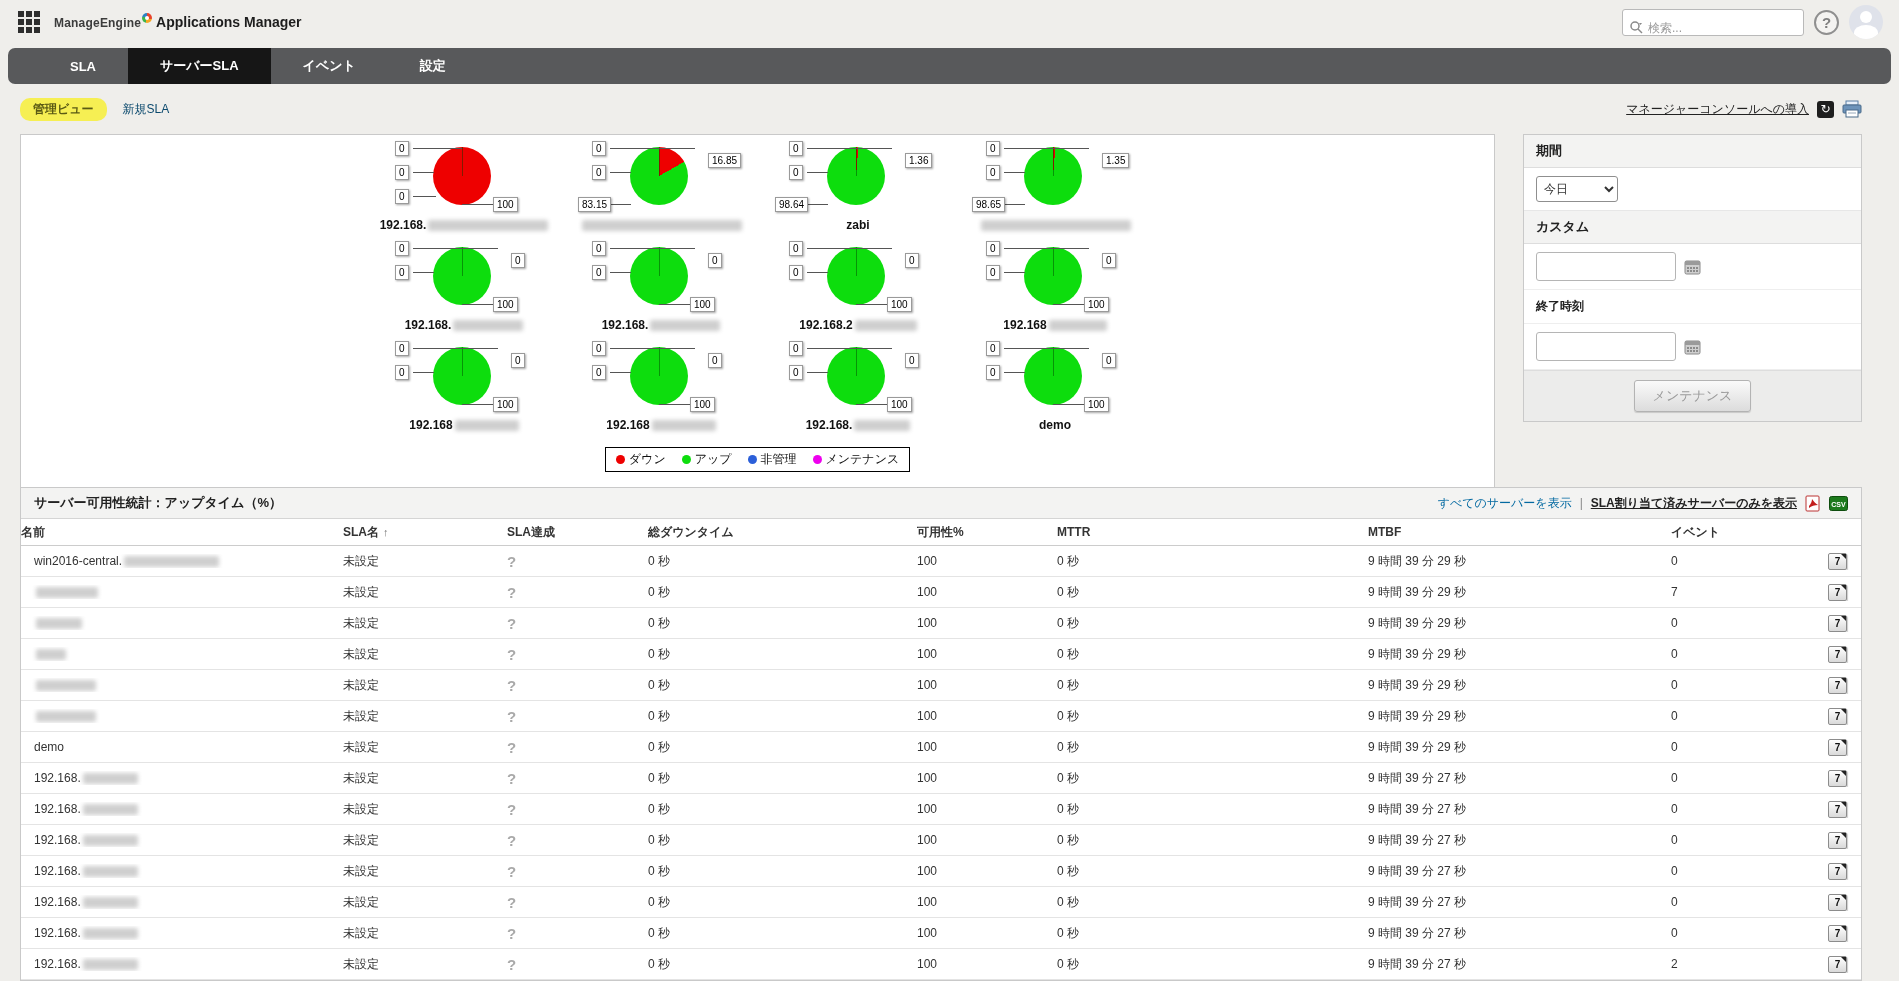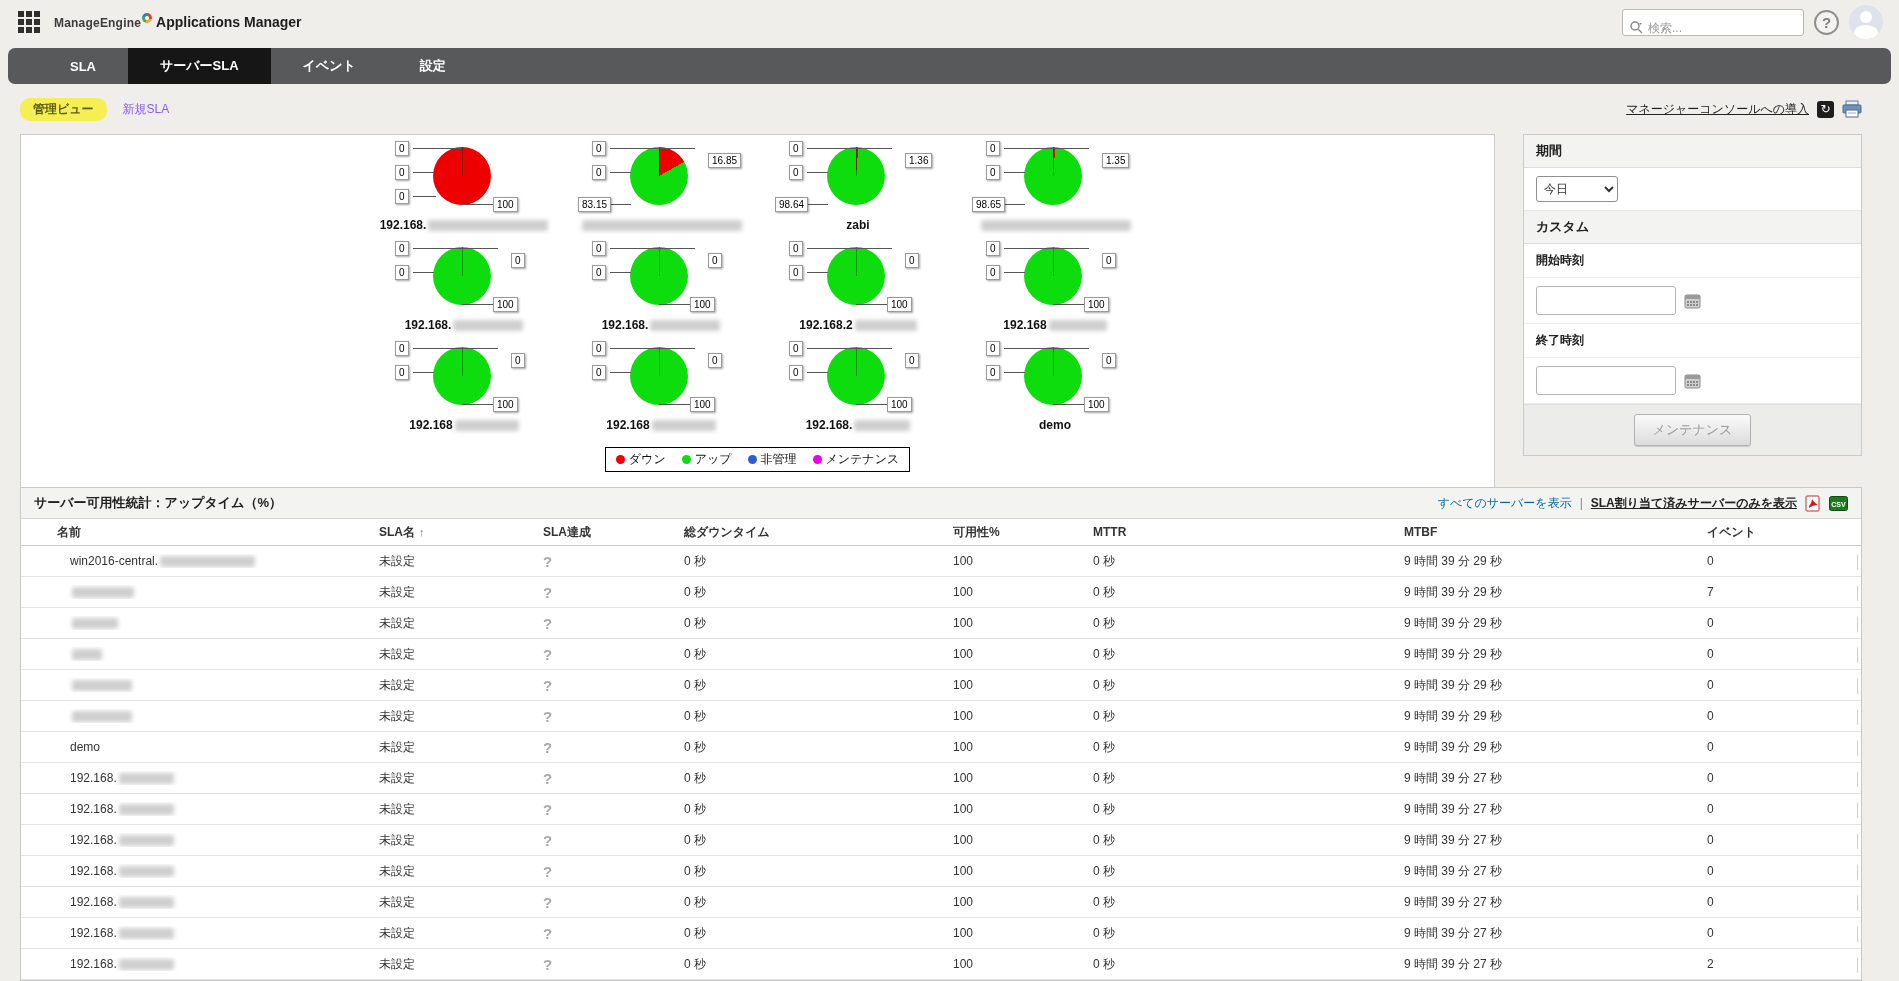--- a/index.html
+++ b/index.html
@@ -27,21 +27,21 @@
   .avatar::after{content:"";position:absolute;left:5px;top:20px;width:24px;height:16px;border-radius:50% 50% 0 0;background:#fff;}
 
   
   .navbar{position:absolute;left:8px;top:48px;width:1883px;height:36px;background:#58595b;border-radius:7px;display:flex;align-items:stretch;padding-left:30px;overflow:hidden;}
   .tab{display:flex;align-items:center;padding:0 32px;color:#fff;font-size:13px;font-weight:bold;text-decoration:none;cursor:pointer;}
   .tab.active{background:#161616;}
 
   
   .crumb-row{position:absolute;left:20px;top:96px;width:1842px;height:26px;display:flex;align-items:center;font-size:12px;}
   .pill{background:#f6ef53;border-radius:10px;padding:3px 13px;color:#5a5a14;font-weight:bold;cursor:pointer;}
-  .crumb-plain{margin-left:16px;color:#8b5cf6;cursor:pointer;}
+  .crumb-plain{margin-left:16px;color:#0c4a6e;cursor:pointer;}
   .crumb-right{margin-left:auto;display:flex;align-items:center;gap:8px;}
   .mc-link{color:#222;text-decoration:underline;cursor:pointer;}
   .sync-ic{width:17px;height:17px;background:#1e1e1e;border-radius:3px;color:#fff;font-size:12px;line-height:17px;text-align:center;cursor:pointer;}
   .print-ic{cursor:pointer;display:block;}
 
   
   .panel{background:#fff;border:1px solid #c9c9c9;}
   .panel-hd{background:#f3f3f2;border-bottom:1px solid #d9d9d9;font-size:13px;font-weight:bold;color:#222;padding:7px 13px;}
 
   .avail-panel{position:absolute;left:20px;top:134px;width:1475px;}
@@ -84,21 +84,21 @@
   .cal-ic{display:block;cursor:pointer;}
 
   
   .table-panel{position:absolute;left:20px;top:487px;width:1842px;}
   .tp-hd{display:flex;align-items:center;background:#f3f3f2;border-bottom:1px solid #d5d5d5;padding:6px 13px;}
   .tp-title{font-size:13px;font-weight:bold;color:#222;}
   .tp-right{margin-left:auto;display:flex;align-items:center;gap:8px;font-size:12px;color:#444;}
   .show-all{color:#0369a1;cursor:pointer;}
   .sep{color:#888;}
   .sla-link{color:#222;text-decoration:underline;font-weight:bold;cursor:pointer;}
-  .grid-row{display:grid;grid-template-columns:322px 164px 141px 269px 140px 311px 303px 150px auto;align-items:center;padding-left:36px;}
+  .grid-row{display:grid;grid-template-columns:322px 164px 141px 269px 140px 311px 303px 150px auto;align-items:center;}
   .thead{border-bottom:1px solid #ccc;height:27px;font-size:12px;font-weight:bold;color:#222;}
   .thead .cell{padding-left:0;}
   .cell{font-size:12px;color:#333;padding-right:8px;white-space:nowrap;overflow:hidden;}
   .c1{padding-left:13px;}
   .trow{height:31px;border-bottom:1px solid #e4e4e4;}
   .sortarrow{color:#777;font-size:11px;margin-left:4px;font-weight:normal;}
   .qmark{color:#a9a9a9;font-weight:bold;font-size:15px;text-shadow:0 1px 0 #fff;}
   .c-icon{display:flex;justify-content:flex-end;padding-right:14px;}
   .btn7{position:relative;width:19px;height:17px;background:linear-gradient(#ffffff,#d9d9d9);border:1px solid #8c8c8c;border-radius:2px;font-size:10px;font-weight:bold;color:#111;text-align:center;line-height:15px;cursor:pointer;box-shadow:1px 1px 1px rgba(0,0,0,.2);}
   .btn7::after{content:"";position:absolute;right:0;top:0;border-style:solid;border-width:0 5px 5px 0;border-color:transparent #222 transparent transparent;}
@@ -366,21 +366,20 @@
         </div>
     </div>
   </section>
 
   <aside class="sidebar">
     <div class="sb-hd">期間</div>
     <div class="sb-row">
       <select class="period"><option id="period-opt">今日</option></select>
     </div>
     <div class="sb-hd">カスタム</div>
-    <div class="sb-label">開始時刻</div>
     <div class="sb-input-row">
       <input class="sb-input" style="">
       <svg class="cal-ic" width="17" height="16" viewBox="0 0 17 16">
         <rect x="1" y="2" width="15" height="13" rx="1.5" fill="#cfcfcf" stroke="#8a8a8a"></rect>
         <rect x="1" y="2" width="15" height="4" fill="#9a9a9a"></rect>
         <g fill="#8a8a8a">
             <rect x="3" y="8" width="2" height="2"></rect>
             <rect x="6" y="8" width="2" height="2"></rect>
             <rect x="9" y="8" width="2" height="2"></rect>
             <rect x="12" y="8" width="2" height="2"></rect>

